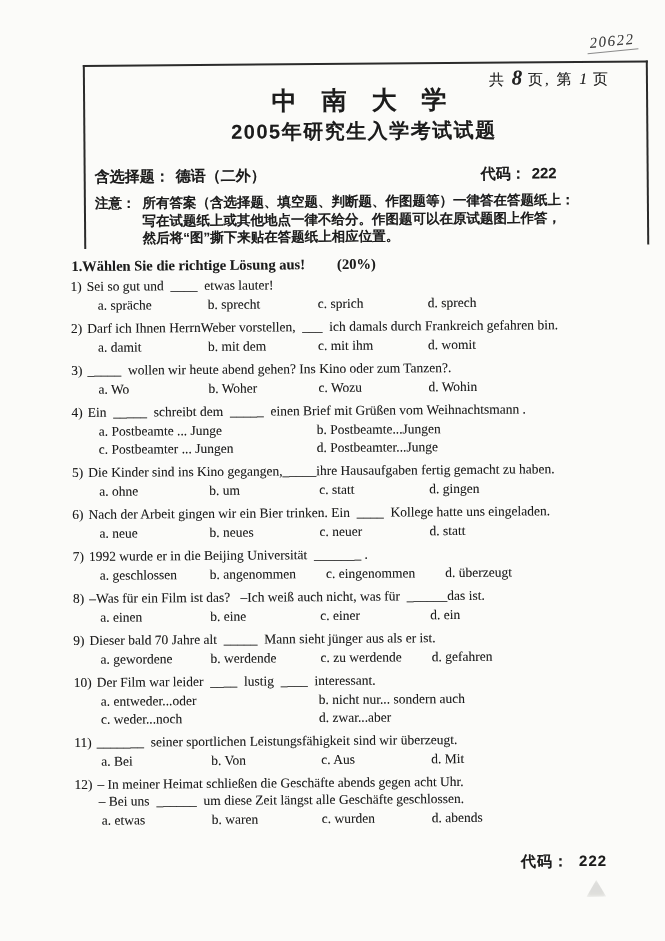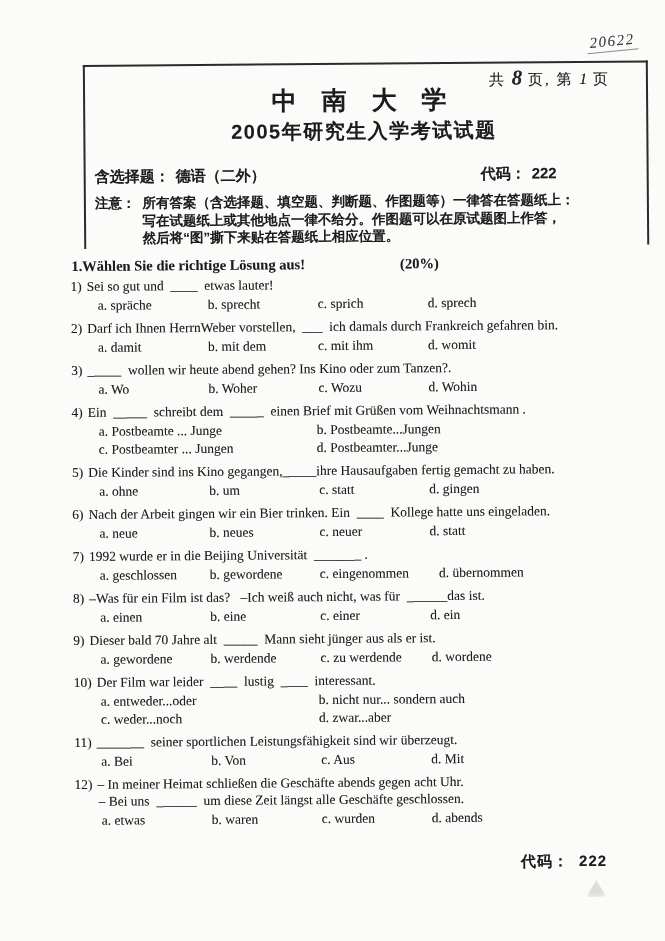--- a/index.html
+++ b/index.html
@@ -18,21 +18,21 @@
        font-family:"Liberation Sans",sans-serif;font-weight:700;font-size:25px;letter-spacing:9px;}
   .exam-title{position:absolute;left:86px;top:118px;width:561px;text-align:center;
        font-family:"Liberation Sans",sans-serif;font-weight:700;font-size:20px;letter-spacing:1.5px;}
   .subject-row{position:absolute;left:97px;top:166px;width:468px;display:flex;justify-content:space-between;
        font-family:"Liberation Sans",sans-serif;font-weight:700;font-size:15px;}
   .subject-row .pair span{margin-right:6px;}
   .notice{position:absolute;left:97px;top:193px;display:flex;
        font-family:"Liberation Sans",sans-serif;font-weight:700;font-size:13.5px;line-height:17.5px;}
   .notice-label{margin-right:7px;white-space:nowrap;font-family:Liberation Serif, serif;}
   .section-head{position:absolute;left:73px;top:256px;display:flex;font-weight:700;font-size:14.5px;}
-  .section-head .percent{margin-left:95px;}
+  .section-head .percent{margin-left:32px;}
   .questions{position:absolute;left:72px;top:276px;width:580px;font-size:13.5px;}
   .question{margin-bottom:6px;}
   .q-line{line-height:17px;white-space:pre-wrap;}
   .q-line.q-cont{margin-left:24px;}
   .q-num{margin-right:5px;}
   .q-options{display:flex;flex-wrap:wrap;margin-left:27px;margin-top:2px;line-height:17px;}
   .q-options span{margin-right:30px;min-width:80px;white-space:pre;}
   .q-options.two-col{display:grid;grid-template-columns:218px auto;row-gap:1px;}
   .q-options.two-col span{min-width:0;margin-right:0;}
   .footer-code{position:absolute;left:518px;top:854px;font-family:"Liberation Sans",sans-serif;
@@ -147,23 +147,23 @@
             <span>d. statt</span>
           </div>
   </div>
 
   <div class="question">
     <div class="q-stems">
             <div class="q-line"><span class="q-num">7)</span><span>1992 wurde er in die Beijing Universität  _______ .</span></div>
           </div>
     <div class="q-options">
             <span>a. geschlossen</span>
-            <span>b. gewordene</span>
+            <span>b. angenommen</span>
             <span>c. eingenommen</span>
-            <span>d. übernommen</span>
+            <span>d. überzeugt</span>
           </div>
   </div>
 
   <div class="question">
     <div class="q-stems">
             <div class="q-line"><span class="q-num">8)</span><span>–Was für ein Film ist das?   –Ich weiß auch nicht, was für  ______das ist.</span></div>
           </div>
     <div class="q-options">
             <span>a. einen</span>
             <span>b. eine</span>
@@ -173,21 +173,21 @@
   </div>
 
   <div class="question">
     <div class="q-stems">
             <div class="q-line"><span class="q-num">9)</span><span>Dieser bald 70 Jahre alt  _____  Mann sieht jünger aus als er ist.</span></div>
           </div>
     <div class="q-options">
             <span>a. gewordene</span>
             <span>b. werdende</span>
             <span>c. zu werdende</span>
-            <span>d. wordene</span>
+            <span>d. gefahren</span>
           </div>
   </div>
 
   <div class="question">
     <div class="q-stems">
             <div class="q-line"><span class="q-num">10)</span><span>Der Film war leider  ____  lustig  ____  interessant.</span></div>
           </div>
     <div class="q-options two-col">
             <span>a. entweder...oder</span>
             <span>b. nicht nur... sondern auch</span>

